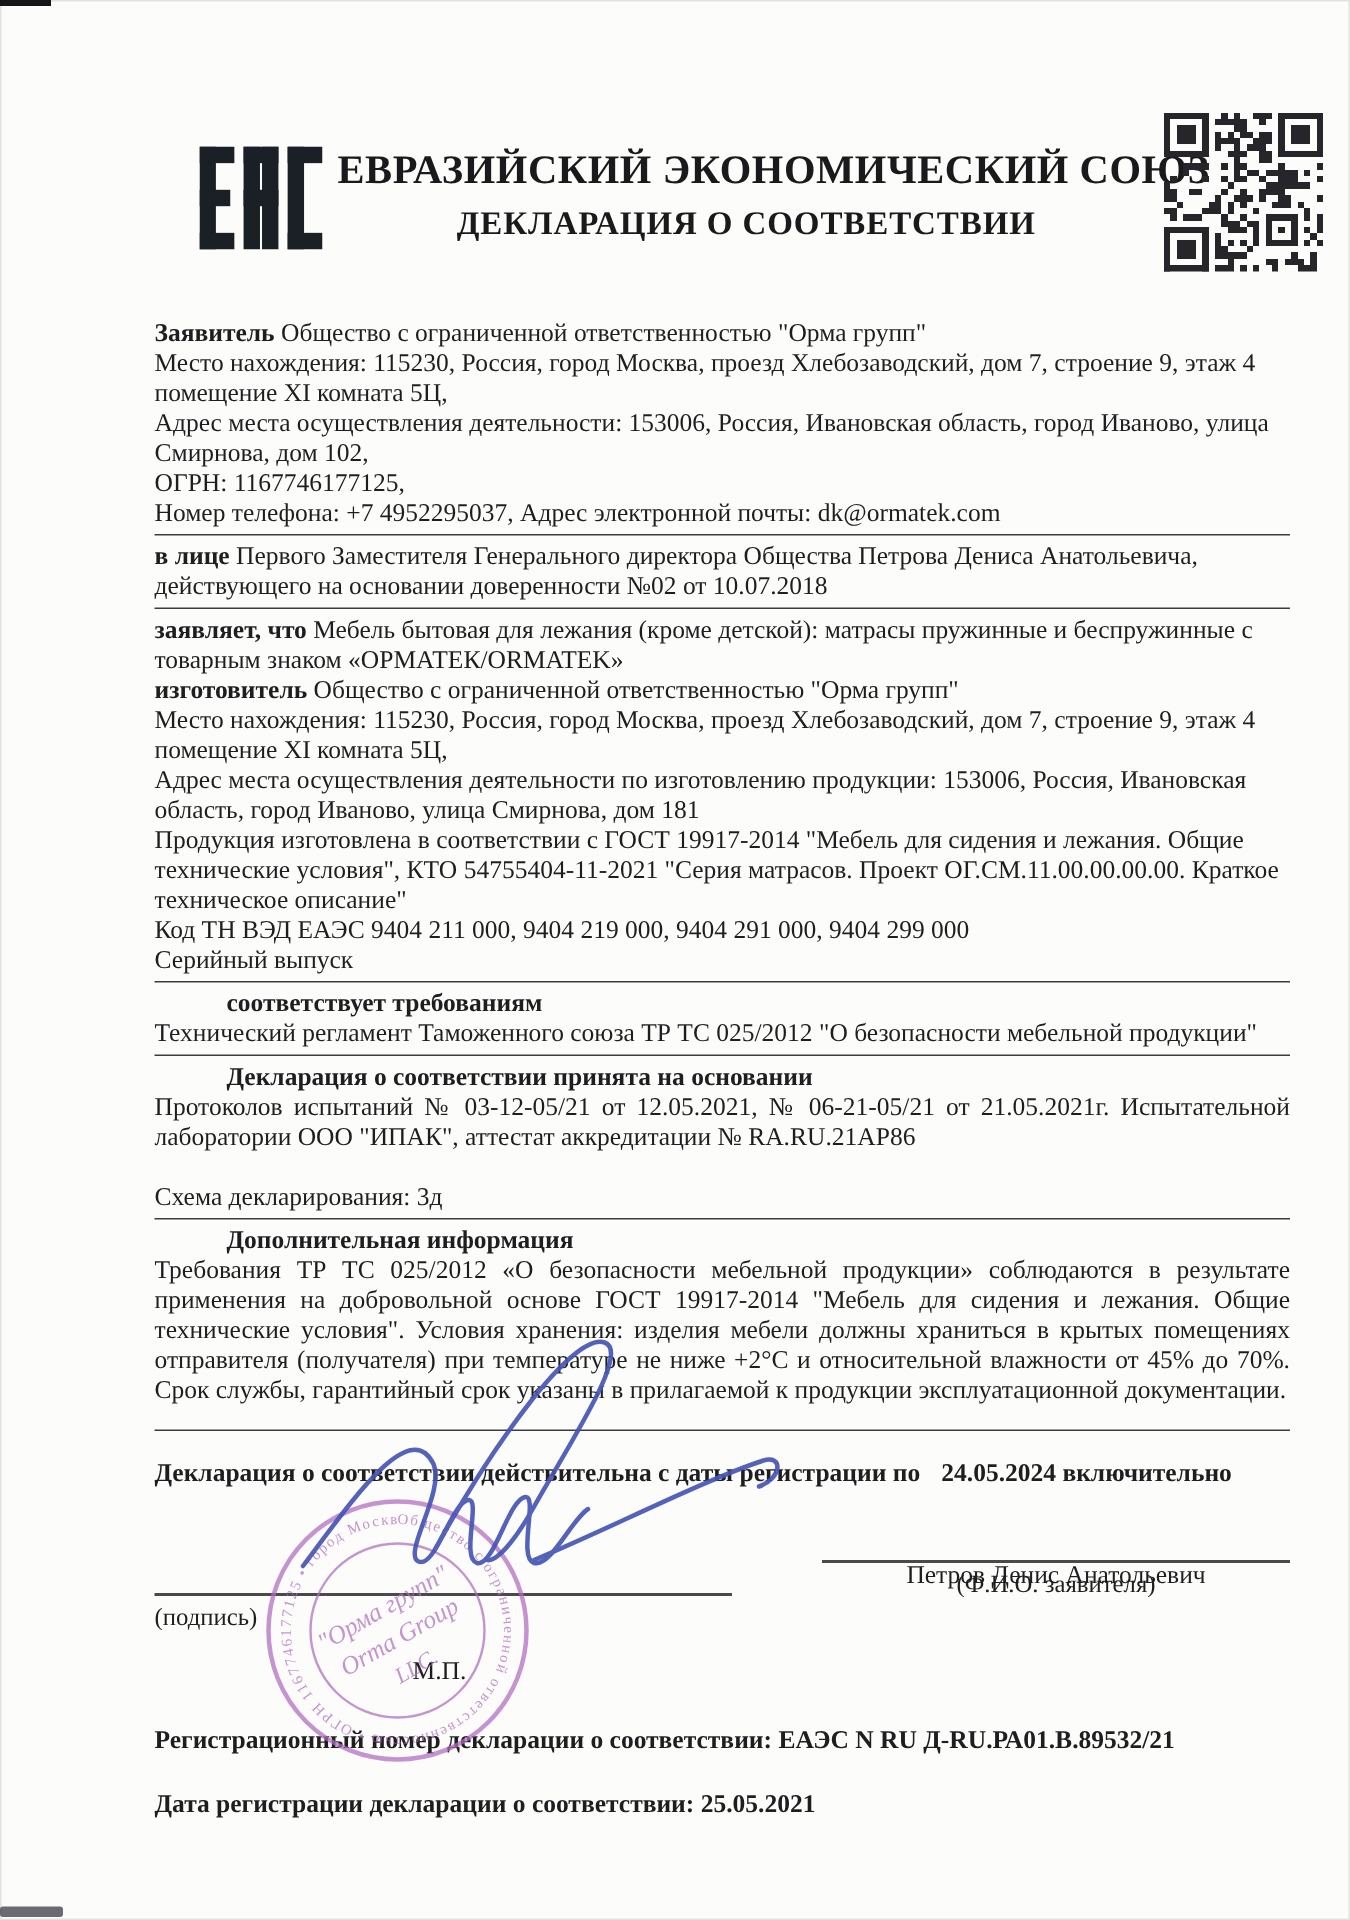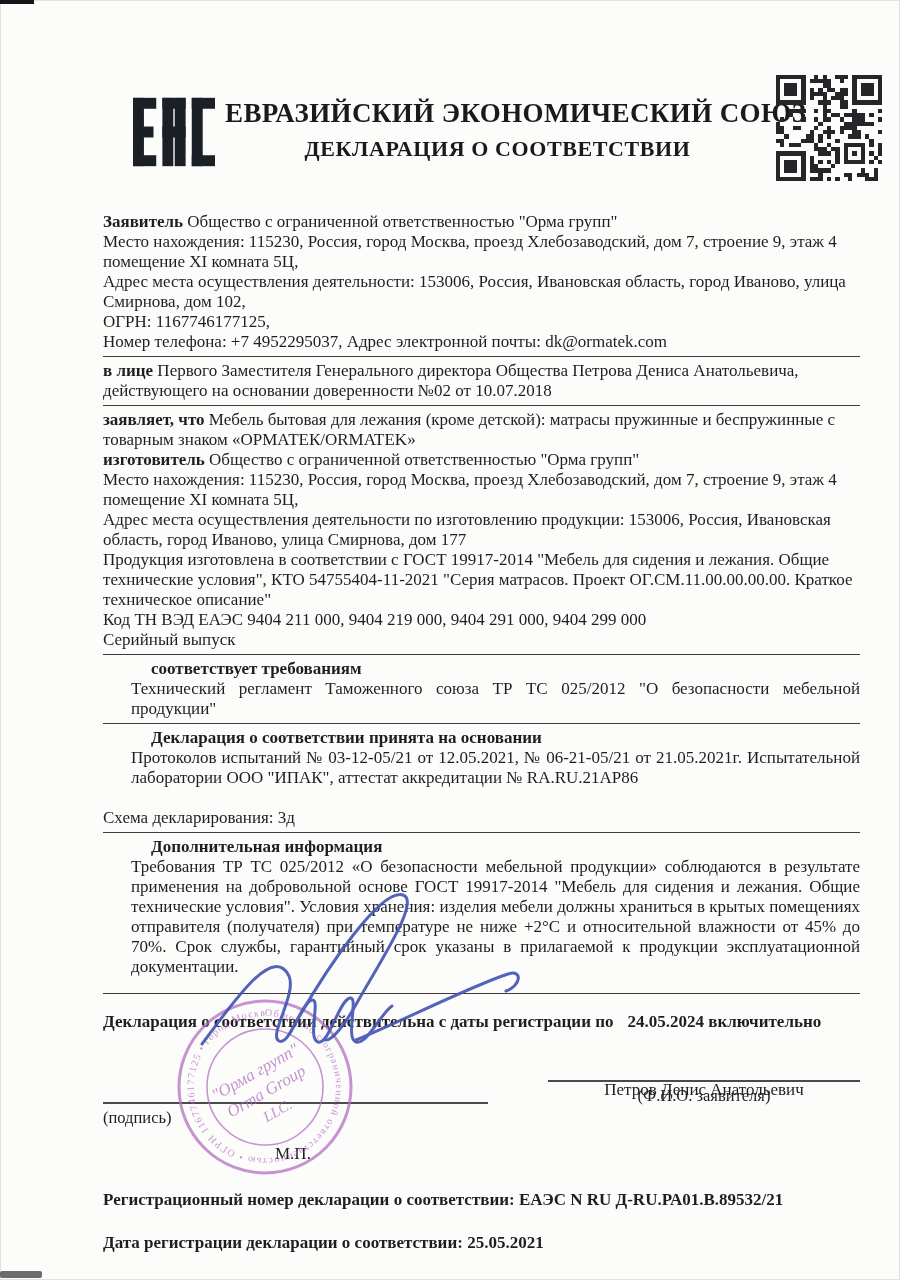--- a/index.html
+++ b/index.html
@@ -22,21 +22,21 @@
   }
   .header-title .t1 { font-size:27px; letter-spacing:.4px; white-space:nowrap; }
   .header-title .t2 { font-size:22px; letter-spacing:.6px; white-space:nowrap; }
   .qr { position:absolute; left:776px; top:75px; width:106px; height:106px; }
 
   
   .content { position:absolute; left:103px; top:212px; width:757px; font-size:17px; line-height:20px; }
   .lead { font-weight:bold; }
   .sec-h { font-weight:bold;margin-left:48px; }
   .divider { border:none; border-top:1.8px solid #3c3c3c; margin:2px 0 2px 0; }
-  .just { text-align:justify;margin-left:28px; }
+  .just { text-align:justify; }
   .scheme { margin-top:20px; }
   .pad-t { padding-top:2px; } .pad-b { padding-bottom:2px; }
 
   
   .validity { margin-top:18px; font-weight:bold; }
   .validity .date { margin-left:14px;text-align:center; }
   .sig-row { display:flex; justify-content:space-between; margin-top:26px; }
   .sig-left { width:385px; text-align:left; }
   .sig-right { width:312px; text-align:center; }
   .sig-space { height:44px; }
@@ -287,21 +287,21 @@
     <div class="pad-t pad-b">
       <span class="lead">в лице</span><span> Первого Заместителя Генерального директора Общества Петрова Дениса Анатольевича, действующего на основании доверенности №02 от 10.07.2018</span>
     </div>
 
     <hr class="divider">
 
     <div class="pad-t pad-b">
       <div><span class="lead">заявляет, что</span><span> Мебель бытовая для лежания (кроме детской): матрасы пружинные и беспружинные с товарным знаком «ОРМАТЕК/ORMATEK»</span></div>
       <div><span class="lead">изготовитель</span><span> Общество с ограниченной ответственностью "Орма групп"</span></div>
       <div>Место нахождения: 115230, Россия, город Москва, проезд Хлебозаводский, дом 7, строение 9, этаж 4 помещение XI комната 5Ц,</div>
-      <div>Адрес места осуществления деятельности по изготовлению продукции: 153006, Россия, Ивановская область, город Иваново, улица Смирнова, дом 177</div>
+      <div>Адрес места осуществления деятельности по изготовлению продукции: 153006, Россия, Ивановская область, город Иваново, улица Смирнова, дом 181</div>
       <div>Продукция изготовлена в соответствии с ГОСТ 19917-2014 "Мебель для сидения и лежания. Общие технические условия", КТО 54755404-11-2021 "Серия  матрасов. Проект ОГ.СМ.11.00.00.00.00. Краткое техническое описание"</div>
       <div>Код ТН ВЭД ЕАЭС 9404 211 000, 9404 219 000, 9404 291 000, 9404 299 000</div>
       <div>Серийный выпуск</div>
     </div>
 
     <hr class="divider">
 
     <div class="pad-t pad-b">
       <div class="sec-h">соответствует требованиям</div>
       <div class="just">Технический регламент Таможенного союза ТР ТС 025/2012 "О безопасности мебельной продукции"</div>

